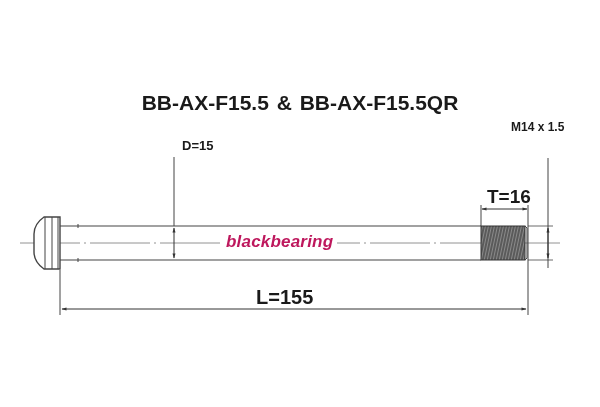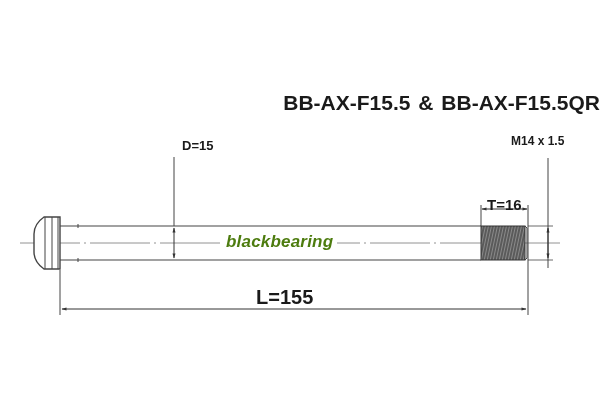--- a/index.html
+++ b/index.html
@@ -1,20 +1,20 @@
 <!DOCTYPE html>
 <html><head>
 <meta charset="utf-8">
 <style>
   html, body { margin:0; padding:0; background:#ffffff; }
   body { width:600px; height:407px; position:relative; overflow:hidden; font-family:"Liberation Sans", sans-serif; }
   #diagram { position:absolute; left:0; top:0; }
-  .title { position:absolute; left:0; width:600px; top:91px; text-align:right; font-family:"Liberation Sans", sans-serif; font-weight:bold; font-size:21px; color:#1a1a1a; word-spacing:2px; }
+  .title { position:absolute; left:0; width:600px; top:91px; text-align:center; font-family:"Liberation Sans", sans-serif; font-weight:bold; font-size:21px; color:#1a1a1a; word-spacing:2px; }
   .label { position:absolute; font-family:"Liberation Sans", sans-serif; font-weight:bold; color:#1a1a1a; white-space:nowrap; }
-  .brand { position:absolute; left:222px; top:232px; font-family:"Liberation Sans", sans-serif; font-weight:bold; font-style:italic; font-size:17px; color:#4d7c0f; background:#fff; padding:0 4px; letter-spacing:0.2px; }
+  .brand { position:absolute; left:222px; top:232px; font-family:"Liberation Sans", sans-serif; font-weight:bold; font-style:italic; font-size:17px; color:#be185d; background:#fff; padding:0 4px; letter-spacing:0.2px; }
 </style>
 </head>
 <body>
 
 <svg id="diagram" width="600" height="407" viewBox="0 0 600 407" xmlns="http://www.w3.org/2000/svg">
   <defs>
     <marker id="arr" viewBox="0 0 10 10" refX="9" refY="5" markerWidth="7" markerHeight="5" orient="auto-start-reverse">
       <path d="M0,2 L10,5 L0,8 z" fill="#333"></path>
     </marker>
     <pattern id="thread" width="3" height="34" patternUnits="userSpaceOnUse" patternTransform="skewX(-12)">
@@ -65,15 +65,15 @@
   <g>
     <line x1="60" y1="270" x2="60" y2="315" stroke="#444" stroke-width="1"></line>
     <line x1="528" y1="278" x2="528" y2="315" stroke="#444" stroke-width="1"></line>
     <line x1="62" y1="309" x2="526" y2="309" stroke="#333" stroke-width="1" marker-start="url(#arr)" marker-end="url(#arr)"></line>
   </g>
 </svg>
 
 <div class="title">BB-AX-F15.5  &amp;  BB-AX-F15.5QR</div>
 <div class="brand">blackbearing</div>
 <div class="label" style="left:182px; top:138px; font-size:13px;">D=15</div>
-<div class="label" style="left:487px; top:196px; font-size:15px;">T=16</div>
-<div class="label" style="left:511px; top:134px; font-size:12px;">M14 x 1.5</div>
+<div class="label" style="left:487px; top:186px; font-size:19px;">T=16</div>
+<div class="label" style="left:511px; top:120px; font-size:12px;">M14 x 1.5</div>
 <div class="label" style="left:256px; top:286px; font-size:20px;">L=155</div>
 
 </body></html>

